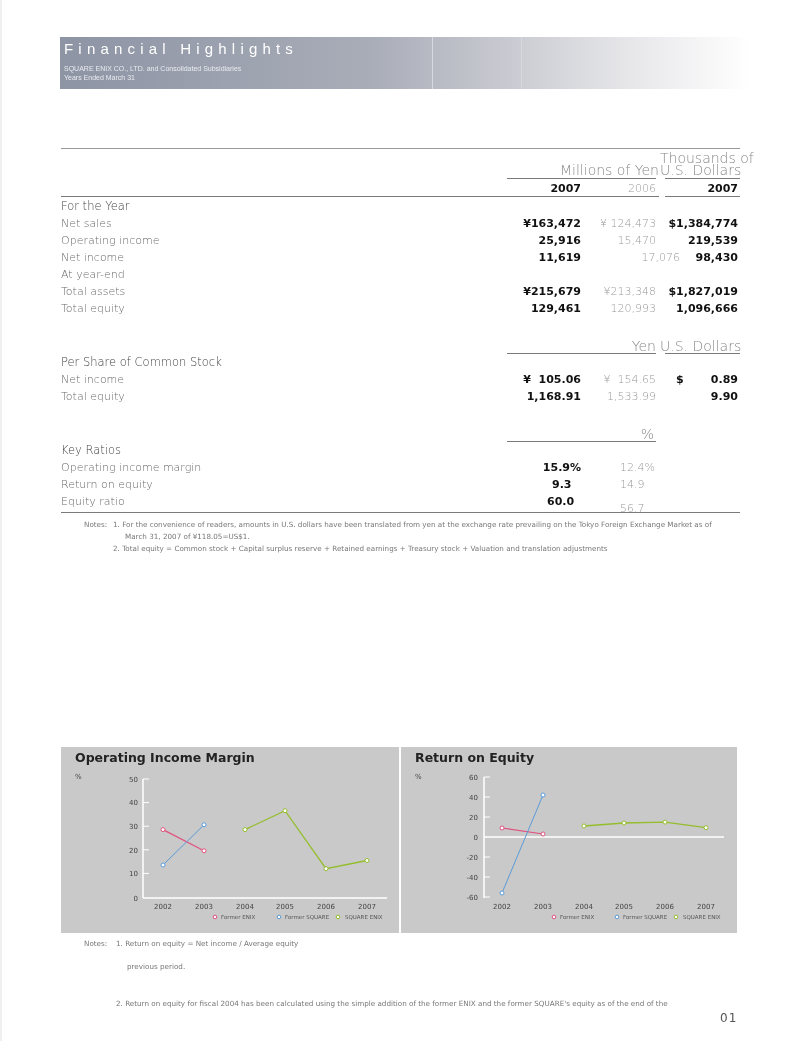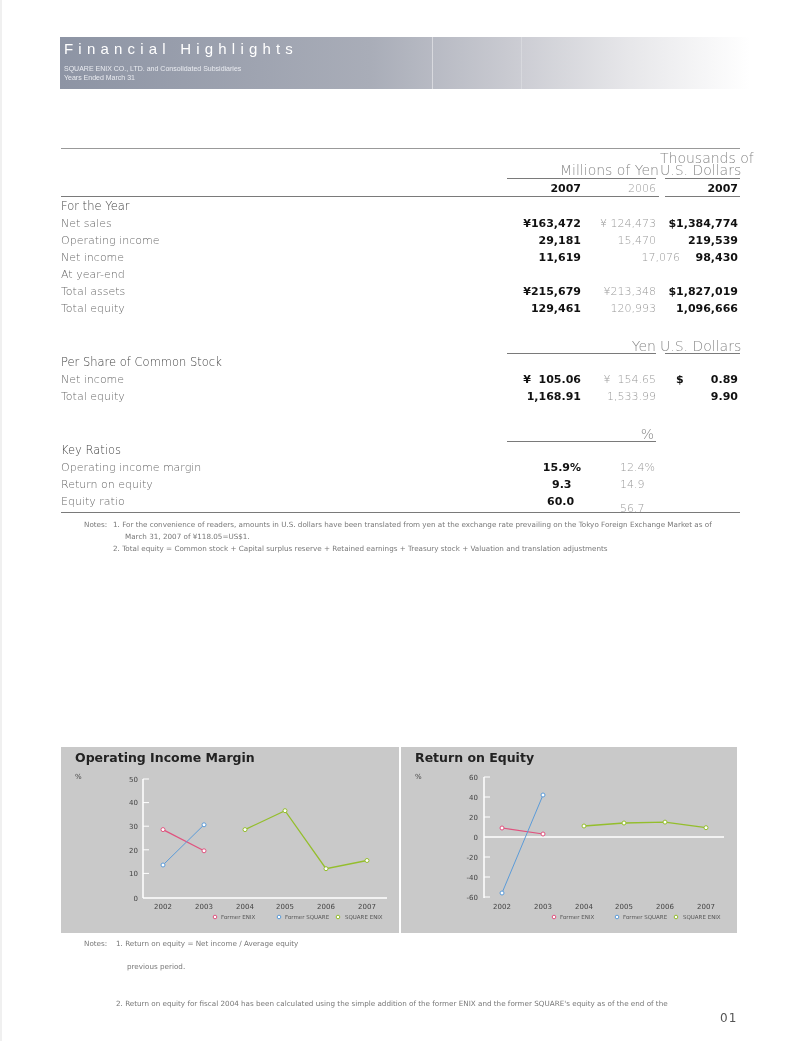--- a/index.html
+++ b/index.html
@@ -63,21 +63,21 @@
 <div class="rule" style="left:665px; top:196px; width:75px;"></div>
 
 <div class="t sec" style="top:199px">For the Year</div>
 
 <div class="t lbl" style="top:217px">Net sales</div>
 <div class="t num b" style="left:480px; top:217px; width:101px;">¥163,472</div>
 <div class="t num g" style="left:580px; top:217px; width:76px;">¥ 124,473</div>
 <div class="t num b" style="left:650px; top:217px; width:88px;">$1,384,774</div>
 
 <div class="t lbl" style="top:234px">Operating income</div>
-<div class="t num b" style="left:480px; top:234px; width:101px;">29,181</div>
+<div class="t num b" style="left:480px; top:234px; width:101px;">25,916</div>
 <div class="t num g" style="left:580px; top:234px; width:76px;">15,470</div>
 <div class="t num b" style="left:650px; top:234px; width:88px;">219,539</div>
 
 <div class="t lbl" style="top:251px">Net income</div>
 <div class="t num b" style="left:480px; top:251px; width:101px;">11,619</div>
 <div class="t num g" style="left:580px; top:251px; width:76px;margin-left:24px;">17,076</div>
 <div class="t num b" style="left:650px; top:251px; width:88px;">98,430</div>
 
 <div class="t lbl" style="top:268px">At year-end</div>
 

